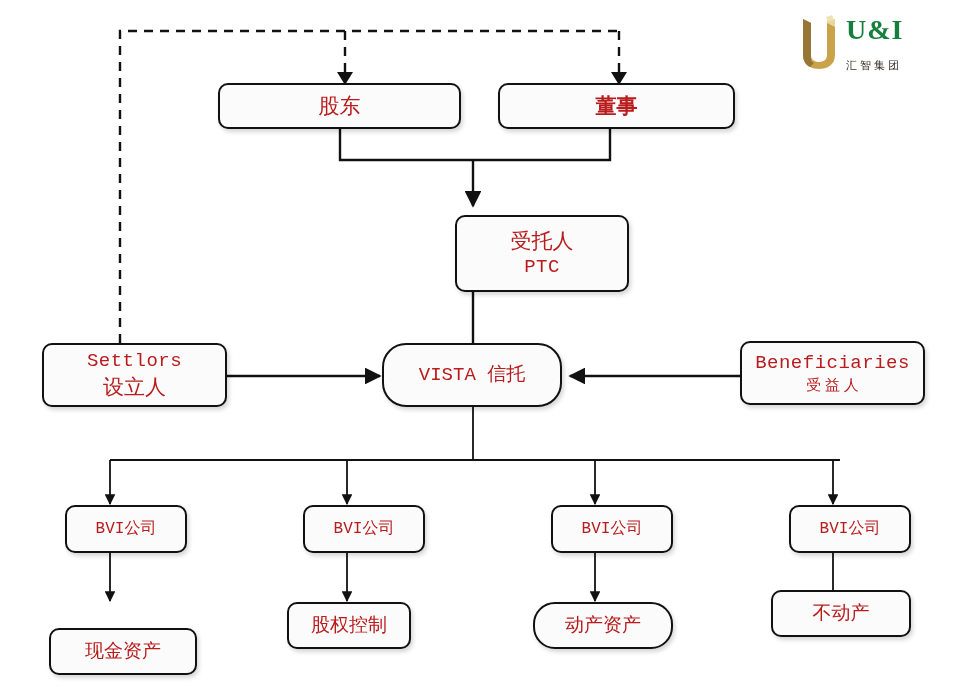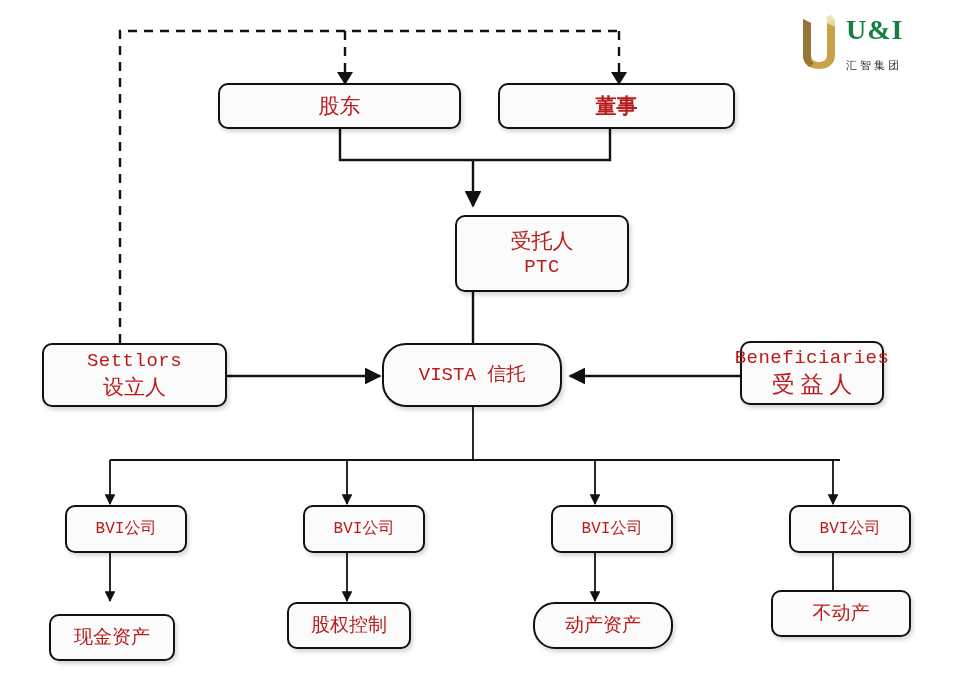--- a/index.html
+++ b/index.html
@@ -177,39 +177,39 @@
 
   <div class="node" style="left:42px; top:343px; width:185px; height:64px;">
     <span class="ln mono">Settlors</span>
     <span class="ln serif-cn">设立人</span>
   </div>
 
   <div class="node mixed" style="left:382px; top:343px; width:180px; height:64px;border-radius:24px;">
     <span class="ln" style="font-family:'Liberation Mono',monospace; font-size:19px;">VISTA 信托</span>
   </div>
 
-  <div class="node" style="left:740px; top:341px; width:144px; height:64px;">
+  <div class="node" style="left:740px; top:341px; width:185px; height:64px;">
     <span class="ln mono">Beneficiaries</span>
-    <span class="ln serif-cn" style="font-size:23px;">受 益 人</span>
+    <span class="ln serif-cn" style="font-size:15px;">受 益 人</span>
   </div>
 
   <div class="node mono-sm" style="left:49px; top:505px; width:122px; height:48px;">
     <span class="ln">BVI公司</span>
   </div>
   <div class="node mono-sm" style="left:287px; top:505px; width:122px; height:48px;">
     <span class="ln">BVI公司</span>
   </div>
   <div class="node mono-sm" style="left:535px; top:505px; width:122px; height:48px;">
     <span class="ln">BVI公司</span>
   </div>
   <div class="node mono-sm" style="left:773px; top:505px; width:122px; height:48px;">
     <span class="ln">BVI公司</span>
   </div>
 
-  <div class="node serif-cn" style="left:49px; top:614px; width:126px; height:47px; font-size:19px;">
+  <div class="node serif-cn" style="left:49px; top:628px; width:148px; height:47px; font-size:19px;">
     <span class="ln">现金资产</span>
   </div>
   <div class="node serif-cn" style="left:287px; top:602px; width:124px; height:47px; font-size:19px;text-align:right;">
     <span class="ln">股权控制</span>
   </div>
   <div class="node serif-cn" style="left:533px; top:602px; width:140px; height:47px; font-size:19px;border-radius:22px;">
     <span class="ln">动产资产</span>
   </div>
   <div class="node serif-cn" style="left:771px; top:590px; width:140px; height:47px; font-size:19px;font-family:Liberation Serif, serif;">
     <span class="ln">不动产</span>

